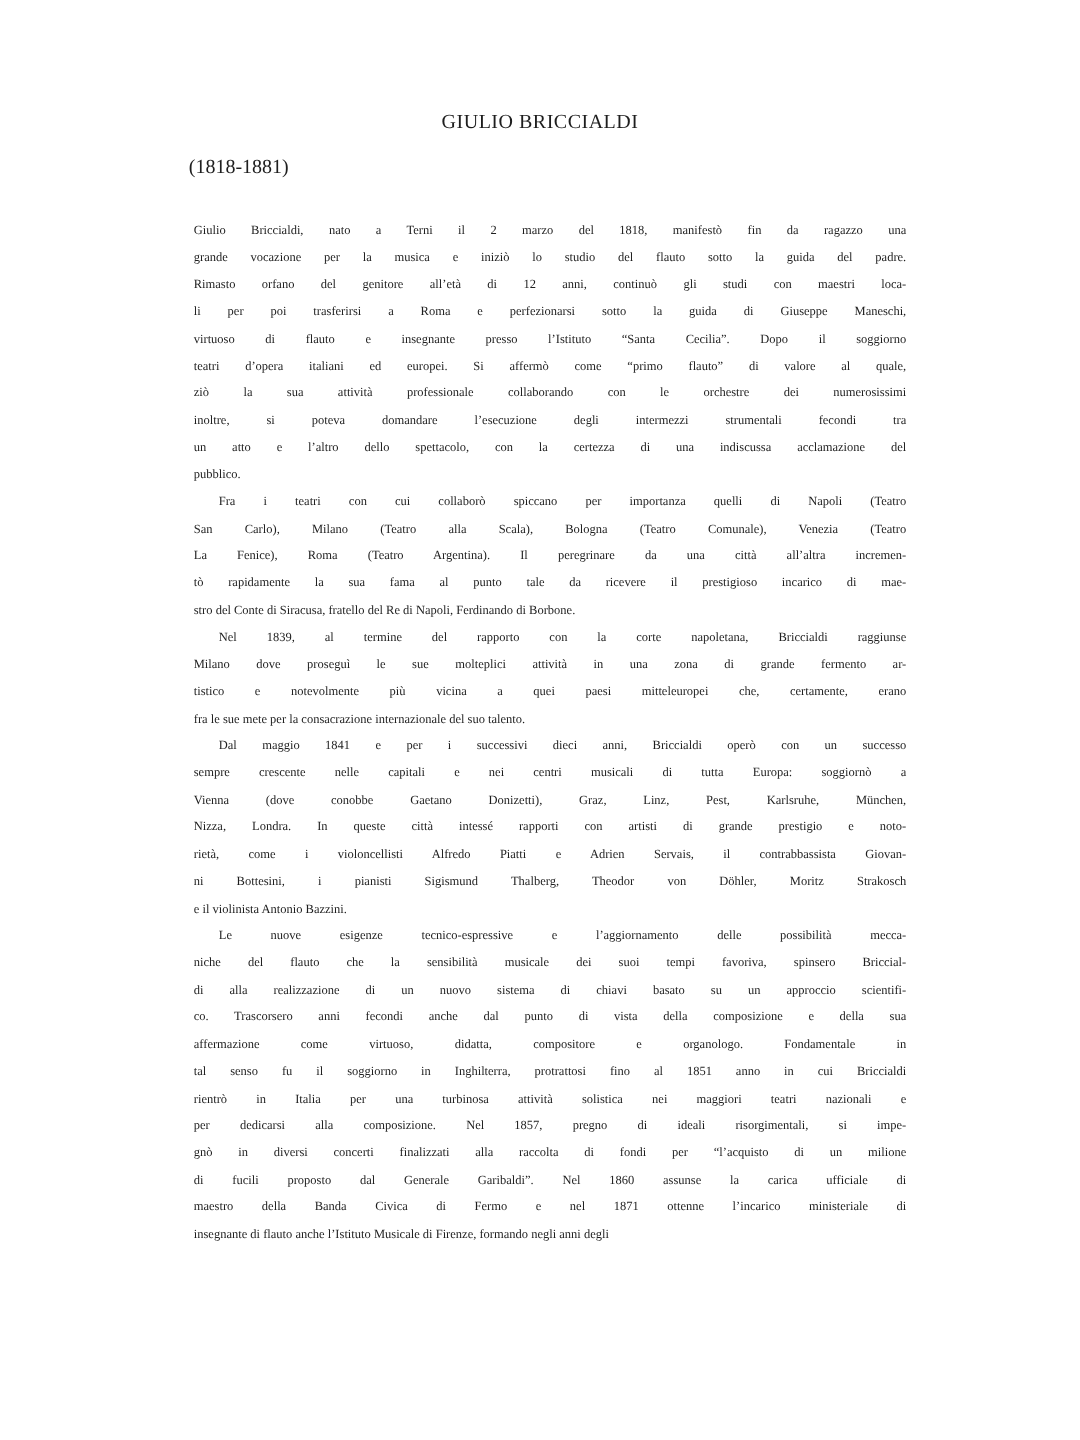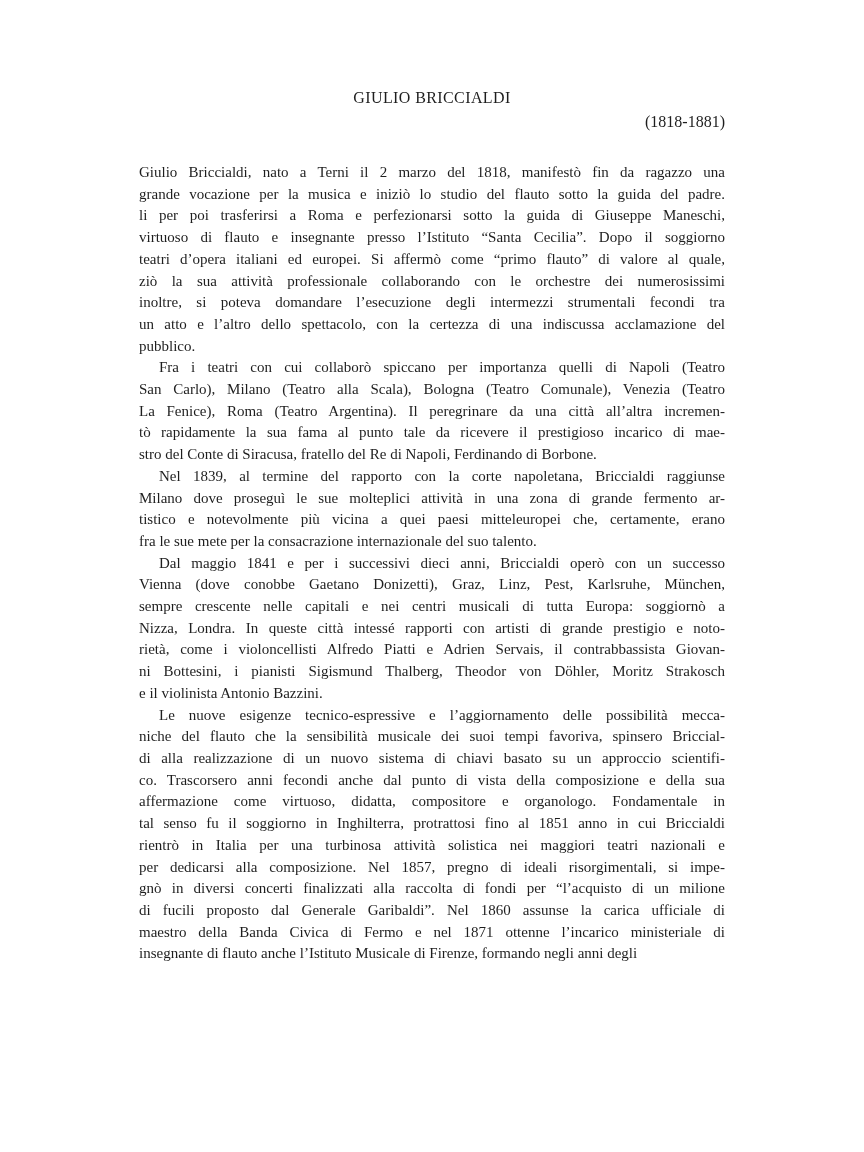--- a/index.html
+++ b/index.html
@@ -25,29 +25,30 @@
   }
   .doc-title {
     margin: 0;
     font-size: 16px;
     line-height: 24px;
     font-weight: normal;
     text-align: center;
     letter-spacing: 0.4px;
   }
   .doc-subtitle {
-    margin: 0;
+    margin: 12px;
     font-size: 16px;
     line-height: 24px;
     font-weight: normal;
-    text-align: right;
+    text-align: left;
   }
   .doc-body {
     margin-top: 28px;
-    font-size: 15px;
+    font-size: 10px;
+    margin-left: 16px;
   }
   .paragraph {
     margin: 0;
   }
   .line {
     line-height: 21.7px;
     text-align: justify;
     text-align-last: justify;
     white-space: normal;
   }
@@ -62,20 +63,21 @@
 <body>
 
 <div class="sheet" style="color: rgb(30, 30, 30); background: rgb(255, 255, 255);">
   <div class="content">
     <h1 class="doc-title">GIULIO BRICCIALDI</h1>
     <h2 class="doc-subtitle">(1818-1881)</h2>
     <div class="doc-body">
         <div class="paragraph">
           <div class="line">Giulio Briccialdi, nato a Terni il 2 marzo del 1818, manifestò fin da ragazzo una</div>
           <div class="line">grande vocazione per la musica e iniziò lo studio del flauto sotto la guida del padre.</div>
+          <div class="line">Rimasto orfano del genitore all’età di 12 anni, continuò gli studi con maestri loca-</div>
           <div class="line">li per poi trasferirsi a Roma e perfezionarsi sotto la guida di Giuseppe Maneschi,</div>
           <div class="line">virtuoso di flauto e insegnante presso l’Istituto “Santa Cecilia”. Dopo il soggiorno</div>
           <div class="line">teatri d’opera italiani ed europei. Si affermò come “primo flauto” di valore al quale,</div>
           <div class="line">ziò la sua attività professionale collaborando con le orchestre dei numerosissimi</div>
           <div class="line">inoltre, si poteva domandare l’esecuzione degli intermezzi strumentali fecondi tra</div>
           <div class="line">un atto e l’altro dello spettacolo, con la certezza di una indiscussa acclamazione del</div>
           <div class="line last">pubblico.</div>
         </div>
         <div class="paragraph">
           <div class="line indent">Fra i teatri con cui collaborò spiccano per importanza quelli di Napoli (Teatro</div>
@@ -85,22 +87,22 @@
           <div class="line last">stro del Conte di Siracusa, fratello del Re di Napoli, Ferdinando di Borbone.</div>
         </div>
         <div class="paragraph">
           <div class="line indent">Nel 1839, al termine del rapporto con la corte napoletana, Briccialdi raggiunse</div>
           <div class="line">Milano dove proseguì le sue molteplici attività in una zona di grande fermento ar-</div>
           <div class="line">tistico e notevolmente più vicina a quei paesi mitteleuropei che, certamente, erano</div>
           <div class="line last">fra le sue mete per la consacrazione internazionale del suo talento.</div>
         </div>
         <div class="paragraph">
           <div class="line indent">Dal maggio 1841 e per i successivi dieci anni, Briccialdi operò con un successo</div>
+          <div class="line">sempre crescente nelle capitali e nei centri musicali di tutta Europa: soggiornò a</div>
           <div class="line">Vienna (dove conobbe Gaetano Donizetti), Graz, Linz, Pest, Karlsruhe, München,</div>
-          <div class="line">sempre crescente nelle capitali e nei centri musicali di tutta Europa: soggiornò a</div>
           <div class="line">Nizza, Londra. In queste città intessé rapporti con artisti di grande prestigio e noto-</div>
           <div class="line">rietà, come i violoncellisti Alfredo Piatti e Adrien Servais, il contrabbassista Giovan-</div>
           <div class="line">ni Bottesini, i pianisti Sigismund Thalberg, Theodor von Döhler, Moritz Strakosch</div>
           <div class="line last">e il violinista Antonio Bazzini.</div>
         </div>
         <div class="paragraph">
           <div class="line indent">Le nuove esigenze tecnico-espressive e l’aggiornamento delle possibilità mecca-</div>
           <div class="line">niche del flauto che la sensibilità musicale dei suoi tempi favoriva, spinsero Briccial-</div>
           <div class="line">di alla realizzazione di un nuovo sistema di chiavi basato su un approccio scientifi-</div>
           <div class="line">co. Trascorsero anni fecondi anche dal punto di vista della composizione e della sua</div>

